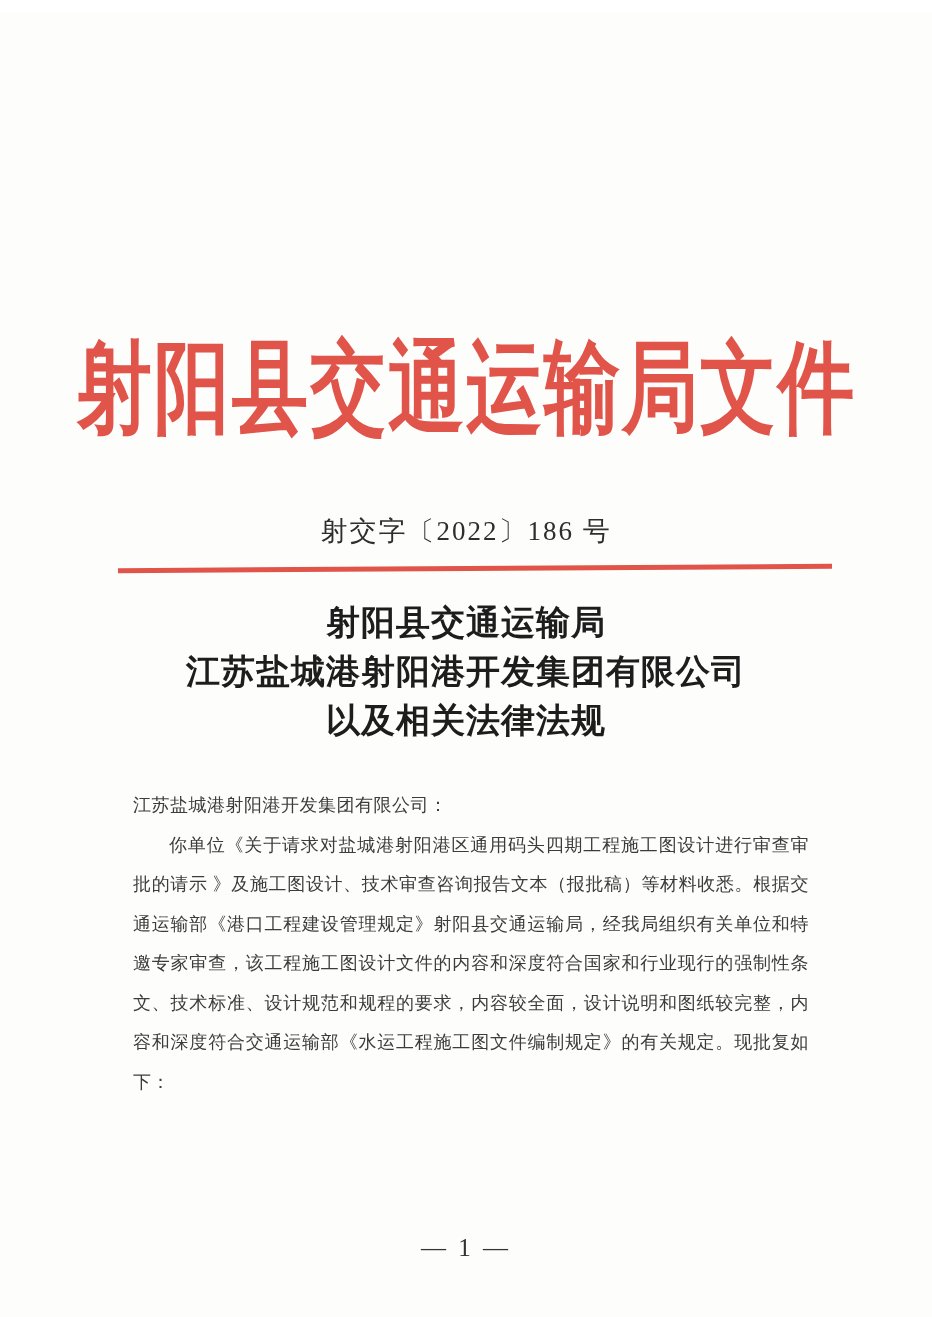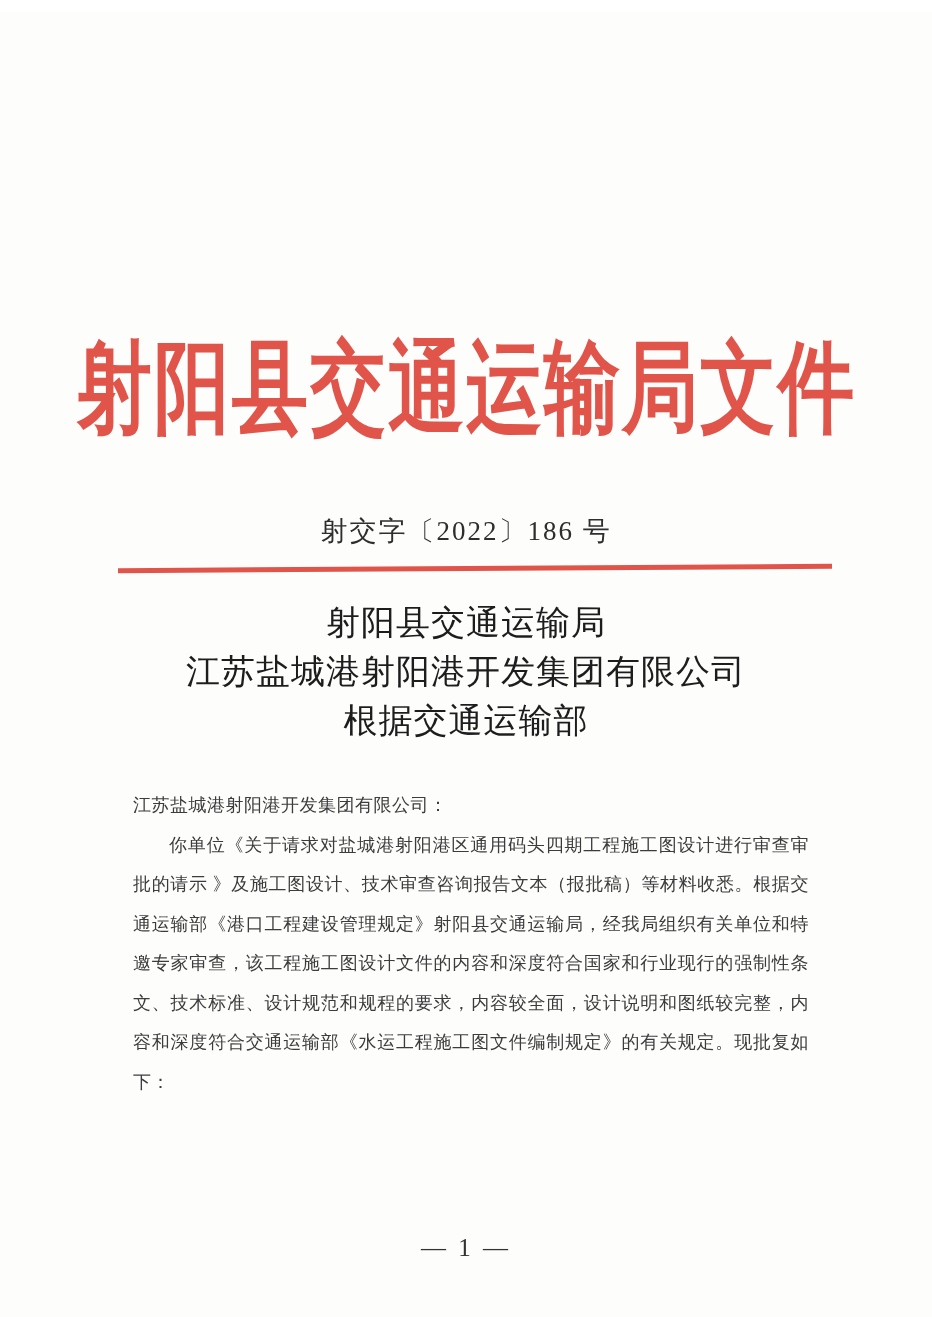--- a/index.html
+++ b/index.html
@@ -31,21 +31,21 @@
   }
   .red-rule {
     position:absolute; top:554px; left:118px;
     width:714px; height:5px;
     background:var(--red);
     transform:rotate(-0.35deg);
   }
   .doc-title {
     position:absolute; top:586px; left:66px; width:800px;
     text-align:center;
-    font-size:34px; font-weight:normal;
+    font-size:34px; font-weight:bold;
     color:var(--heading-ink);
     line-height:49px;
     letter-spacing:1px;
   }
   .body-block {
     position:absolute; top:774px; left:133px; width:676px;
     font-size:18px; line-height:39.5px;
     color:var(--ink);
     text-align:justify;
     letter-spacing:0.5px;
@@ -64,21 +64,21 @@
 
   <h1 class="masthead">射阳县交通运输局文件</h1>
 
   <div class="doc-number">射交字〔2022〕186 号</div>
 
   <div class="red-rule"></div>
 
   <h2 class="doc-title">
     <div>射阳县交通运输局</div>
     <div>江苏盐城港射阳港开发集团有限公司</div>
-    <div>根据交通运输部</div>
+    <div>以及相关法律法规</div>
   </h2>
 
   <div class="body-block">
     <p class="salutation">江苏盐城港射阳港开发集团有限公司：</p>
     <p class="body-para">你单位《关于请求对盐城港射阳港区通用码头四期工程施工图设计进行审查审批的请示 》及施工图设计、技术审查咨询报告文本（报批稿）等材料收悉。根据交通运输部《港口工程建设管理规定》射阳县交通运输局，经我局组织有关单位和特邀专家审查，该工程施工图设计文件的内容和深度符合国家和行业现行的强制性条文、技术标准、设计规范和规程的要求，内容较全面，设计说明和图纸较完整，内容和深度符合交通运输部《水运工程施工图文件编制规定》的有关规定。现批复如下：</p>
   </div>
 
   <div class="page-number">— 1 —</div>
 
 </div>

